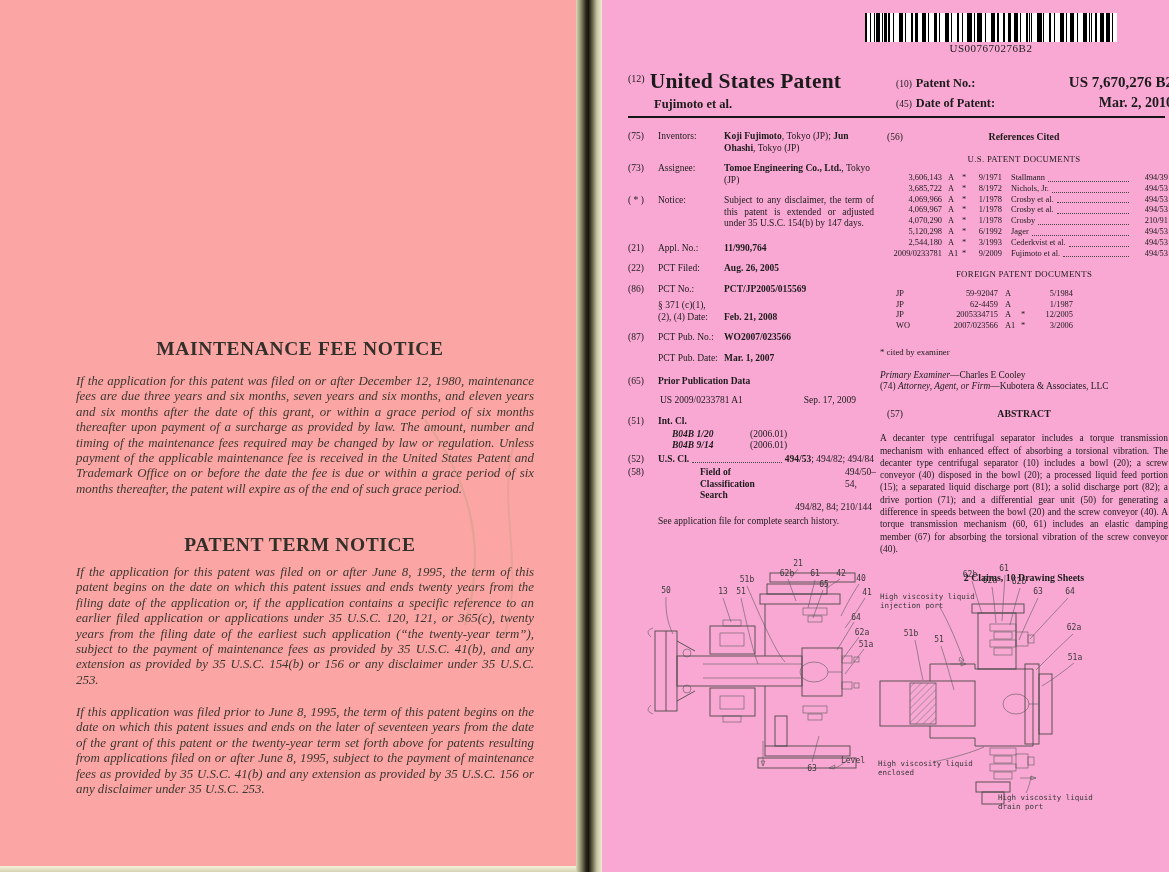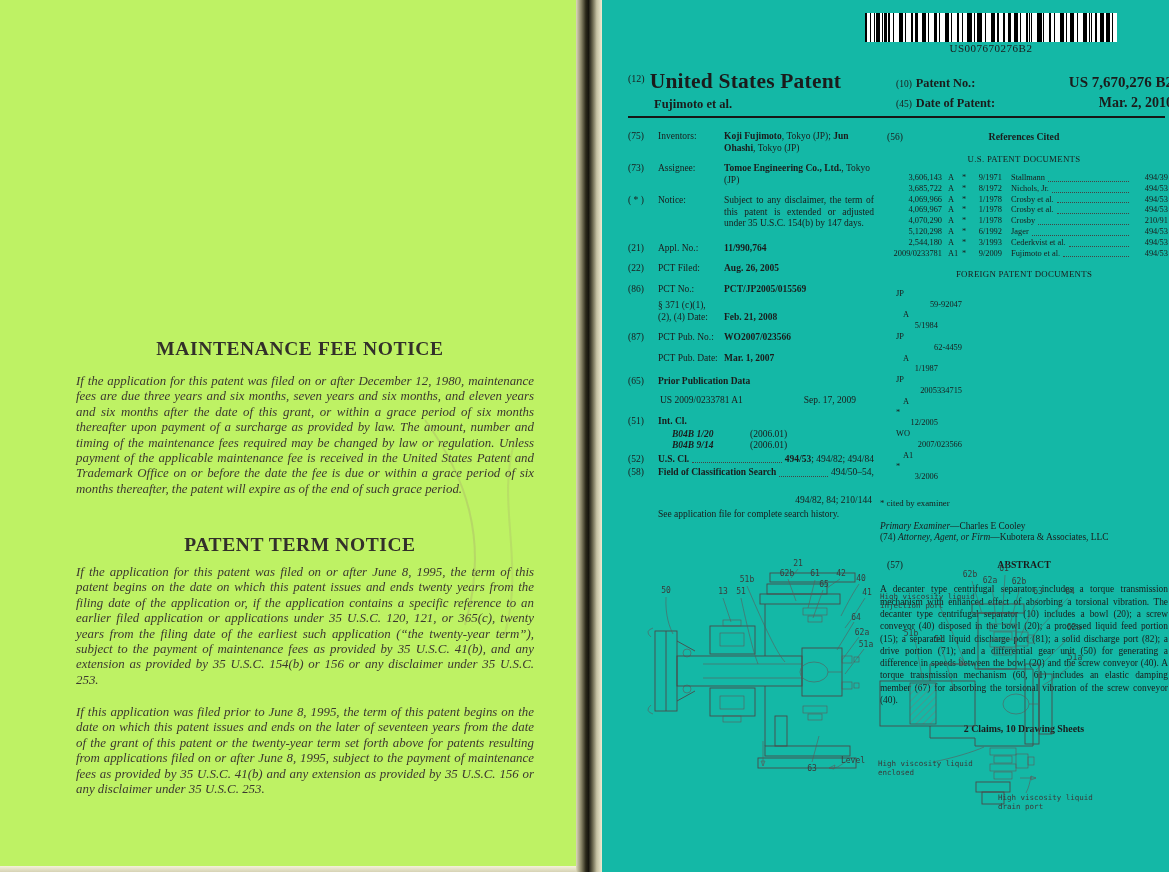--- a/index.html
+++ b/index.html
@@ -1,41 +1,41 @@
 <!DOCTYPE html>
 <html><head>
 <meta charset="utf-8">
 <style>
   html,body{margin:0;padding:0;}
   body{width:1169px;height:872px;position:relative;background:#ffffff;overflow:hidden;
        font-family:"Liberation Serif", serif;}
   .book{position:absolute;inset:0;}
 
   
-  .left-page{position:absolute;left:0;top:0;width:578px;height:872px;background:#bef264;}
+  .left-page{position:absolute;left:0;top:0;width:578px;height:872px;background:#fca5a5;}
   .lp-bottom{position:absolute;left:0;bottom:0;width:100%;height:6px;
              background:linear-gradient(#f5f2da,#d6d2b4);}
   .lp-heading{position:absolute;left:70px;width:460px;text-align:center;
               font-weight:bold;font-size:19.5px;letter-spacing:.6px;color:#33302a;}
   .lp-h1{top:338px;}
   .lp-h2{top:534px;}
   .lp-para{position:absolute;left:76px;width:458px;text-align:justify;
            font-style:italic;font-size:12.9px;line-height:15.4px;color:#3c382f;}
   .lp-p1{top:374px;}
   .lp-p2{top:565px;}
   .lp-p3{top:705px;}
   .crease{position:absolute;left:395px;top:415px;}
 
   
   .gutter{position:absolute;left:576px;top:0;width:26px;height:872px;
           background:linear-gradient(90deg,#ddd9bb 0%,#8a8668 20%,#2a2819 38%,
                      #15140d 48%,#6b684f 64%,#c6c2a3 80%,#efecd2 100%);}
 
   
-  .right-page{position:absolute;left:602px;top:0;width:567px;height:872px;background:#14b8a6;color:#1b1b1b;}
+  .right-page{position:absolute;left:602px;top:0;width:567px;height:872px;background:#f9a8d4;color:#1b1b1b;}
 
   .barcode{position:absolute;left:263px;top:13px;width:252px;height:44px;text-align:center;}
   .bars{width:100%;height:29px;background:
         repeating-linear-gradient(90deg,#000 0 2px,transparent 2px 5px,#000 5px 6px,
           transparent 6px 11px,#000 11px 15px,transparent 15px 17px,#000 17px 18px,transparent 18px 23px),
         repeating-linear-gradient(90deg,transparent 0 9px,#000 9px 10px,transparent 10px 19px,
           #000 19px 22px,transparent 22px 31px);
         background-color:#fff;}
   .barcode-text{font-size:11px;letter-spacing:.5px;}
 
@@ -72,21 +72,21 @@
 
   .refhead{position:relative;text-align:center;font-weight:bold;font-size:9.8px;margin-bottom:11px;}
   .refhead .ftag{position:absolute;left:0;top:1px;font-weight:normal;font-size:9.5px;}
   .subhead{text-align:center;font-size:8.8px;letter-spacing:.3px;margin-bottom:8px;}
   .usrow{display:flex;font-size:8.4px;line-height:10.8px;}
   .rnum{width:62px;text-align:right;flex:none;}
   .rkind{width:14px;margin-left:6px;flex:none;}
   .rstar{width:9px;flex:none;}
   .rdate{width:31px;text-align:right;margin-right:9px;flex:none;}
   .rcls{width:36px;text-align:right;flex:none;}
-  .forrow{display:flex;font-size:8.4px;line-height:10.8px;padding-left:16px;flex-direction:column;}
+  .forrow{display:flex;font-size:8.4px;line-height:10.8px;padding-left:16px;}
   .fcountry{width:36px;flex:none;}
   .fnum{width:66px;text-align:right;flex:none;}
   .fkind2{width:16px;margin-left:7px;flex:none;}
   .fstar{width:10px;flex:none;}
   .fdate{width:42px;text-align:right;flex:none;}
   .forblock{margin-top:10px;}
   .cited{font-size:8.8px;margin:15px 0 11px;}
   .exline{font-size:9.4px;line-height:11.6px;}
   .abs-head{margin-top:15px;}
   .abs-text{margin-top:13px;font-size:9.4px;line-height:12.3px;text-align:justify;}
@@ -230,21 +230,21 @@
         <span>(2006.01)</span>
       </div>
 
       <div class="frow" style="margin-bottom:2px;">
         <span class="ftag">(52)</span>
         <span class="b">U.S. Cl.</span>
         <span class="leader"></span>
         <span><span class="b">494/53</span><span>; 494/82; 494/84</span></span>
       </div>
 
-      <div class="frow" style="margin-bottom:16px;">
+      <div class="frow" style="margin-bottom:0;gap:42px;">
         <span class="ftag">(58)</span>
         <span class="b">Field of Classification Search</span>
         <span class="leader"></span>
         <span>494/50–54,</span>
       </div>
       <div class="l58-2">494/82, 84;  210/144</div>
       <div class="l58-3">See application file for complete search history.</div>
     </div>
 
     <div class="col-b">

